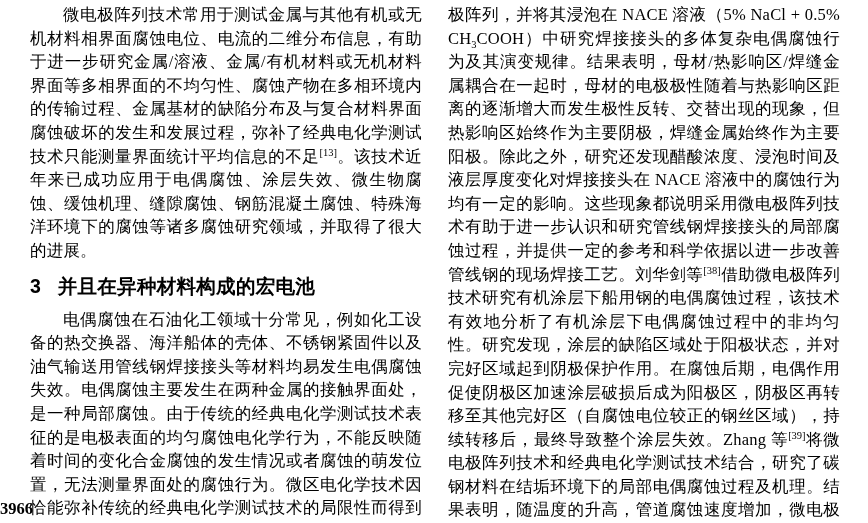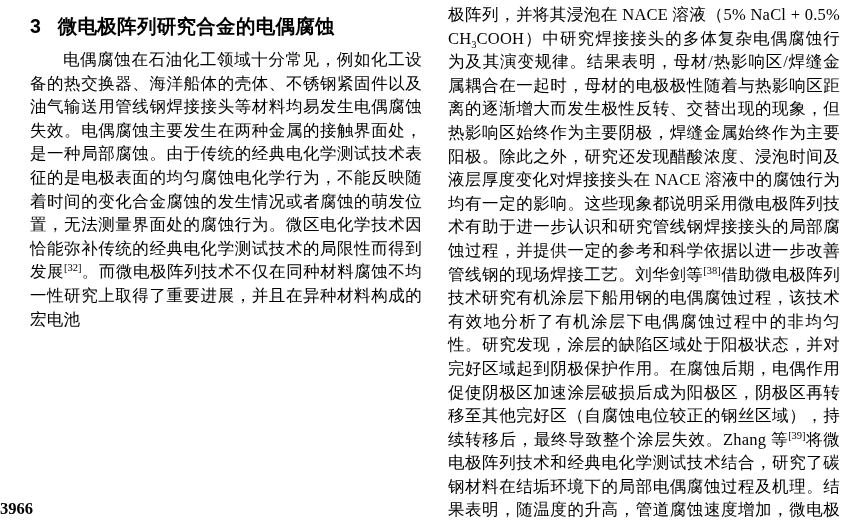--- a/index.html
+++ b/index.html
@@ -70,23 +70,24 @@
     font-weight: bold;
   }
 </style>
 </head>
 <body>
 
 <div class="page">
   <div class="columns">
 
     <div class="col">
+      <p class="para indent">微电极阵列技术常用于测试金属与其他有机或无机材料相界面腐蚀电位、电流的二维分布信息，有助于进一步研究金属/溶液、金属/有机材料或无机材料界面等多相界面的不均匀性、腐蚀产物在多相环境内的传输过程、金属基材的缺陷分布及与复合材料界面腐蚀破坏的发生和发展过程，弥补了经典电化学测试技术只能测量界面统计平均信息的不足<sup class="cite">[13]</sup>。该技术近年来已成功应用于电偶腐蚀、涂层失效、微生物腐蚀、缓蚀机理、缝隙腐蚀、钢筋混凝土腐蚀、特殊海洋环境下的腐蚀等诸多腐蚀研究领域，并取得了很大的进展。</p>
 
       <h2 class="section-heading">
-        <span class="section-number">3</span><span>微电极阵列研究合金的电偶腐蚀</span>
+        <span class="section-number">3</span><span>并且在异种材料构成的宏电池</span>
       </h2>
 
       <p class="para indent">电偶腐蚀在石油化工领域十分常见，例如化工设备的热交换器、海洋船体的壳体、不锈钢紧固件以及油气输送用管线钢焊接接头等材料均易发生电偶腐蚀失效。电偶腐蚀主要发生在两种金属的接触界面处，是一种局部腐蚀。由于传统的经典电化学测试技术表征的是电极表面的均匀腐蚀电化学行为，不能反映随着时间的变化合金腐蚀的发生情况或者腐蚀的萌发位置，无法测量界面处的腐蚀行为。微区电化学技术因恰能弥补传统的经典电化学测试技术的局限性而得到发展<sup class="cite">[32]</sup>。而微电极阵列技术不仅在同种材料腐蚀不均一性研究上取得了重要进展，并且在异种材料构成的宏电池</p>
     </div>
 
     <div class="col">
       <p class="para">极阵列，并将其浸泡在 NACE 溶液（5% NaCl + 0.5% CH<sub class="chem">3</sub>COOH）中研究焊接接头的多体复杂电偶腐蚀行为及其演变规律。结果表明，母材/热影响区/焊缝金属耦合在一起时，母材的电极极性随着与热影响区距离的逐渐增大而发生极性反转、交替出现的现象，但热影响区始终作为主要阴极，焊缝金属始终作为主要阳极。除此之外，研究还发现醋酸浓度、浸泡时间及液层厚度变化对焊接接头在 NACE 溶液中的腐蚀行为均有一定的影响。这些现象都说明采用微电极阵列技术有助于进一步认识和研究管线钢焊接接头的局部腐蚀过程，并提供一定的参考和科学依据以进一步改善管线钢的现场焊接工艺。刘华剑等<sup class="cite">[38]</sup>借助微电极阵列技术研究有机涂层下船用钢的电偶腐蚀过程，该技术有效地分析了有机涂层下电偶腐蚀过程中的非均匀性。研究发现，涂层的缺陷区域处于阳极状态，并对完好区域起到阴极保护作用。在腐蚀后期，电偶作用促使阴极区加速涂层破损后成为阳极区，阴极区再转移至其他完好区（自腐蚀电位较正的钢丝区域），持续转移后，最终导致整个涂层失效。Zhang 等<sup class="cite">[39]</sup>将微电极阵列技术和经典电化学测试技术结合，研究了碳钢材料在结垢环境下的局部电偶腐蚀过程及机理。结果表明，随温度的升高，管道腐蚀速度增加，微电极阵列技术有效地反映了碳钢表面局部腐蚀行为的变化规律。Ju 等采用铝-黄铜</p>
     </div>
 
   </div>

